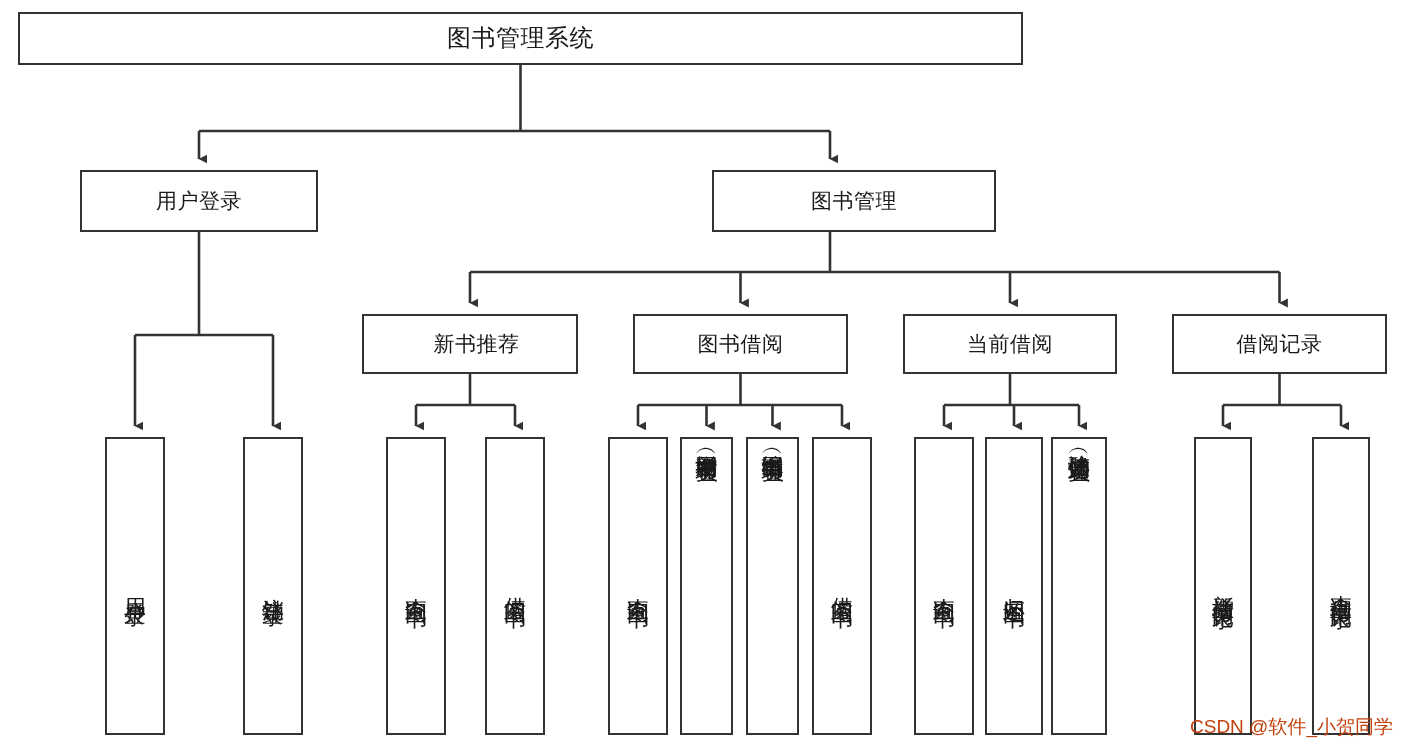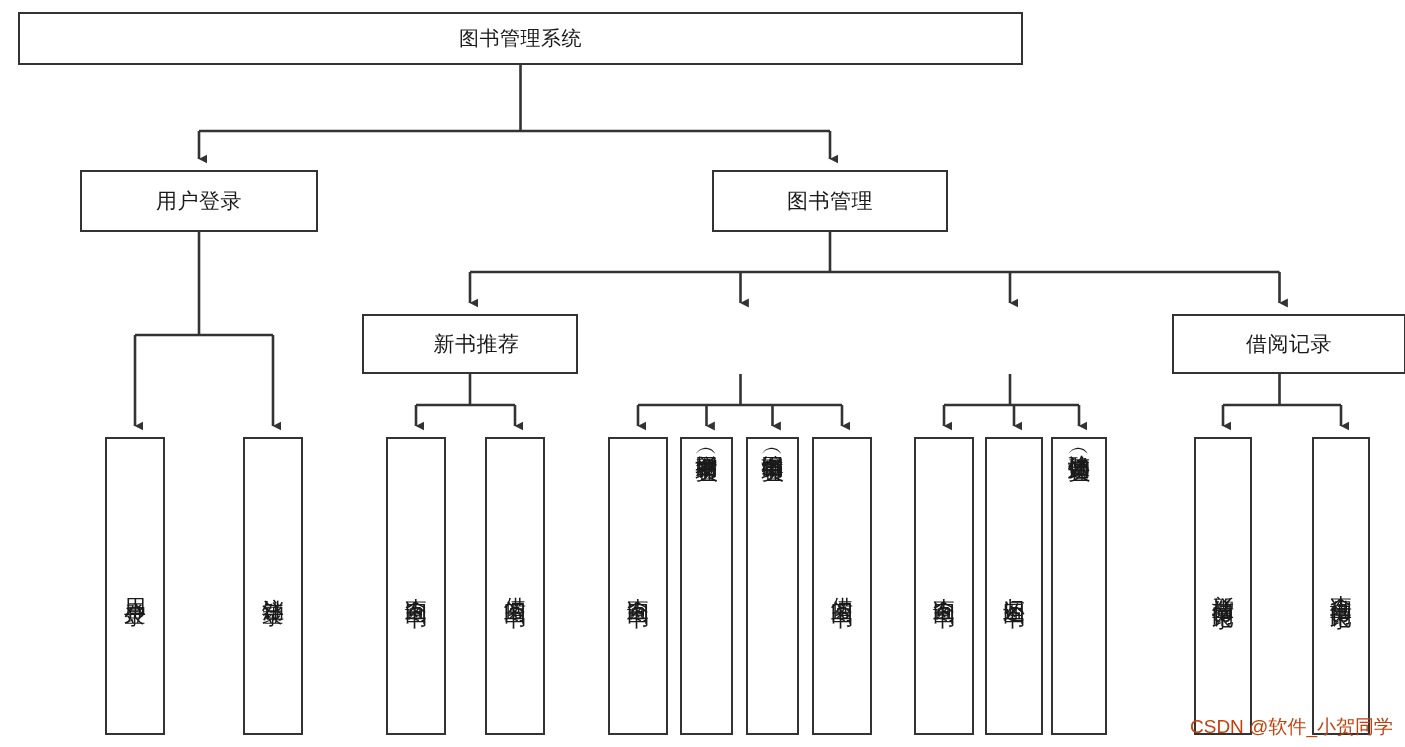--- a/index.html
+++ b/index.html
@@ -42,21 +42,21 @@
     text-align: center;
     line-height: 1.18;
     letter-spacing: 0.5px;
   }
   
   .node.horiz .label {
     writing-mode: horizontal-tb;
     font-size: 21px;
   }
   .node.root .label {
-    font-size: 20px;
+    font-size: 24px;
   }
   
   .node.vert {
     align-items: center;
     justify-content: center;
   }
   .node.vert .label {
     writing-mode: vertical-rl;
     text-orientation: upright;
     font-size: 22px;
@@ -130,28 +130,34 @@
       </g>
   </svg>
 
   <div class="node horiz root" style="left: 18px; top: 12px; width: 1005px; height: 53px;">
     <span class="label">图书管理系统</span>
   </div>
 
   <div class="node horiz" style="left: 80px; top: 170px; width: 238px; height: 62px;">
     <span class="label">用户登录</span>
   </div>
-  <div class="node horiz" style="left: 712px; top: 170px; width: 236px; height: 62px;">
+  <div class="node horiz" style="left: 712px; top: 170px; width: 284px; height: 62px;">
     <span class="label">图书管理</span>
   </div>
 
   <div class="node horiz" style="left: 362px; top: 314px; width: 216px; height: 60px; padding-left: 13px;">
     <span class="label">新书推荐</span>
   </div>
-  <div class="node horiz" style="left: 1172px; top: 314px; width: 234px; height: 60px;">
+  <div class="node horiz" style="left: 633px; top: 314px; width: 215px; height: 60px;">
+    <span class="label">图书借阅</span>
+  </div>
+  <div class="node horiz" style="left: 903px; top: 314px; width: 214px; height: 60px;">
+    <span class="label">当前借阅</span>
+  </div>
+  <div class="node horiz" style="left: 1172px; top: 314px; width: 215px; height: 60px;">
     <span class="label">借阅记录</span>
   </div>
 
   <div class="node vert" style="left: 105px; top: 437px; width: 60px; height: 298px;">
     <span class="label">用户登录</span>
   </div>
   <div class="node vert" style="left: 243px; top: 437px; width: 60px; height: 298px;">
     <span class="label">注销登录</span>
   </div>
   <div class="node vert" style="left: 386px; top: 437px; width: 60px; height: 298px;">

